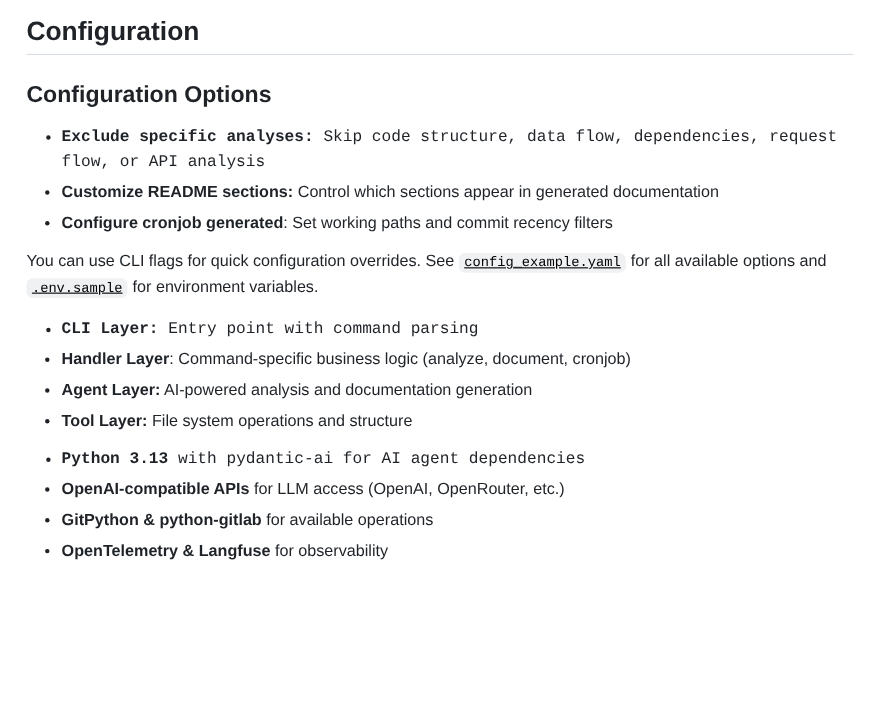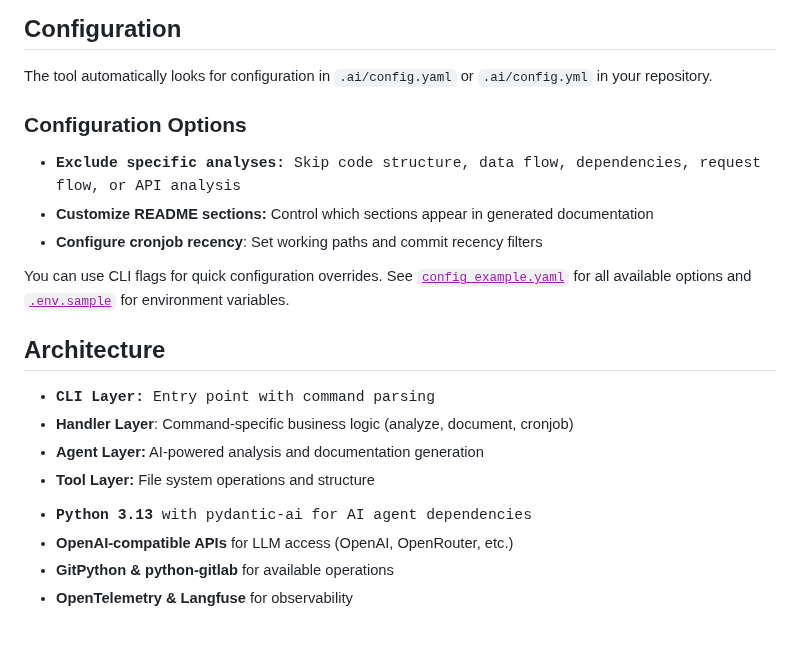--- a/index.html
+++ b/index.html
@@ -45,39 +45,37 @@
   strong { font-weight: 700; }
   code.inline-code, a.code-link {
     font-family: "Liberation Mono", "DejaVu Sans Mono", monospace;
     font-size: 85%;
     background: #eff1f3;
     border-radius: 6px;
     padding: 2px 5px;
     white-space: nowrap;
   }
   a.code-link {
-    color: #a21caf;
+    color: #000000;
     text-decoration: underline;
     cursor: pointer;
   }
 </style>
 </head>
 <body>
 
 <main class="doc" id="doc-root">
     <h2 class="md-h2">Configuration</h2>
-    <p class="md-p"><span>The tool automatically looks for configuration in </span><code class="inline-code">.ai/config.yaml</code><span> or </span><code class="inline-code">.ai/config.yml</code><span> in your repository.</span></p>
     <h3 class="md-h3">Configuration Options</h3>
     <ul class="md-ul">
       <li class="md-li"><strong>Exclude specific analyses:</strong><span> Skip code structure, data flow, dependencies, request flow, or API analysis</span></li>
       <li class="md-li"><strong>Customize README sections:</strong><span> Control which sections appear in generated documentation</span></li>
-      <li class="md-li"><strong>Configure cronjob recency</strong><span>: Set working paths and commit recency filters</span></li>
+      <li class="md-li"><strong>Configure cronjob generated</strong><span>: Set working paths and commit recency filters</span></li>
     </ul>
     <p class="md-p"><span>You can use CLI flags for quick configuration overrides. See </span><a class="code-link" href="#">config_example.yaml</a><span> for all available options and </span><a class="code-link" href="#">.env.sample</a><span> for environment variables.</span></p>
-    <h2 class="md-h2">Architecture</h2>
     <ul class="md-ul">
       <li class="md-li"><strong>CLI Layer:</strong><span> Entry point with command parsing</span></li>
       <li class="md-li"><strong>Handler Layer</strong><span>: Command-specific business logic (analyze, document, cronjob)</span></li>
       <li class="md-li"><strong>Agent Layer:</strong><span> AI-powered analysis and documentation generation</span></li>
       <li class="md-li"><strong>Tool Layer:</strong><span> File system operations and structure</span></li>
     </ul>
     <ul class="md-ul">
       <li class="md-li"><strong>Python 3.13</strong><span> with pydantic-ai for AI agent dependencies</span></li>
       <li class="md-li"><strong>OpenAI-compatible APIs</strong><span> for LLM access (OpenAI, OpenRouter, etc.)</span></li>
       <li class="md-li"><strong>GitPython &amp; python-gitlab</strong><span> for available operations</span></li>

